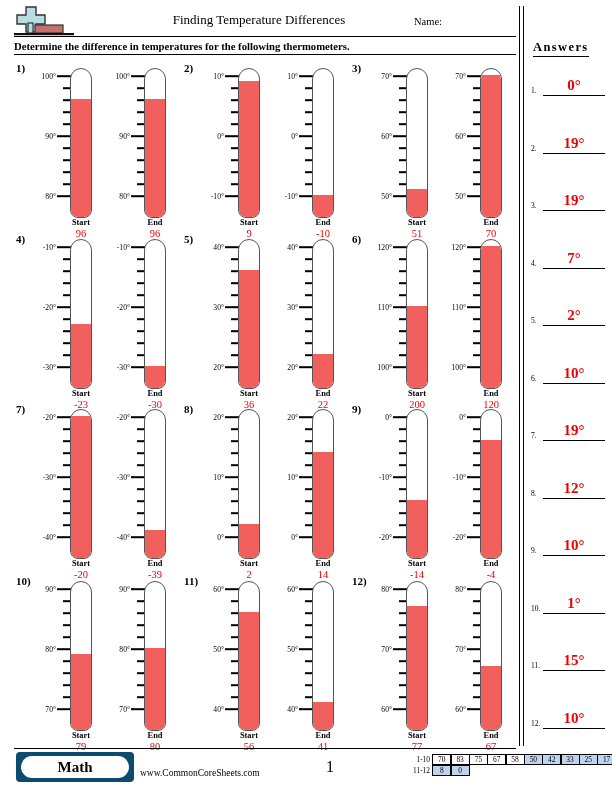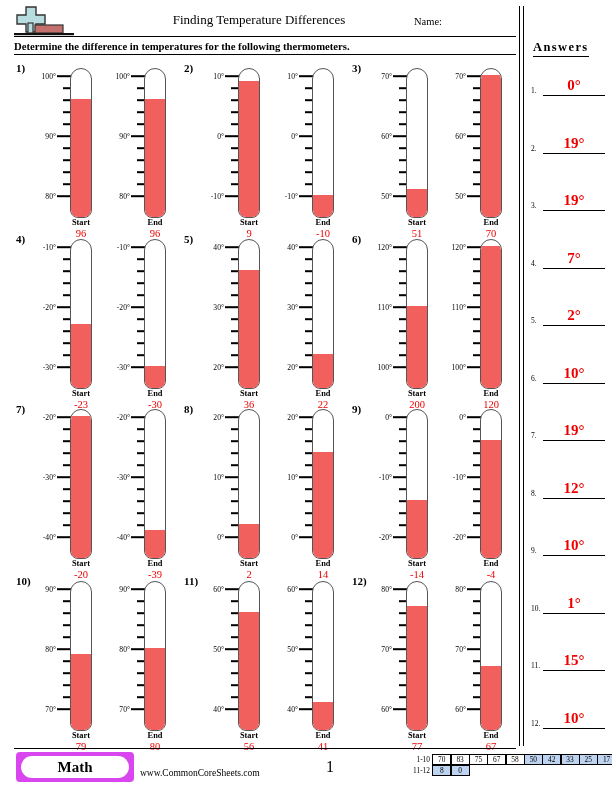--- a/index.html
+++ b/index.html
@@ -210,21 +210,21 @@
   #footer-rule-top {
     position: absolute;
     left: 14px; top: 748px;
     width: 502px;
     border-top: 1.2px solid #000;
   }
   #math-badge {
     position: absolute;
     left: 16px; top: 752px;
     width: 118px; height: 30px;
-    background: #d946ef;
+    background: #0c4a6e;
     border-radius: 4px;
   }
   #math-badge-inner {
     position: absolute;
     left: 5px; top: 4px;
     width: 108px; height: 22px;
     background: #fff;
     border-radius: 11px;
     text-align: center;
     line-height: 22px;

